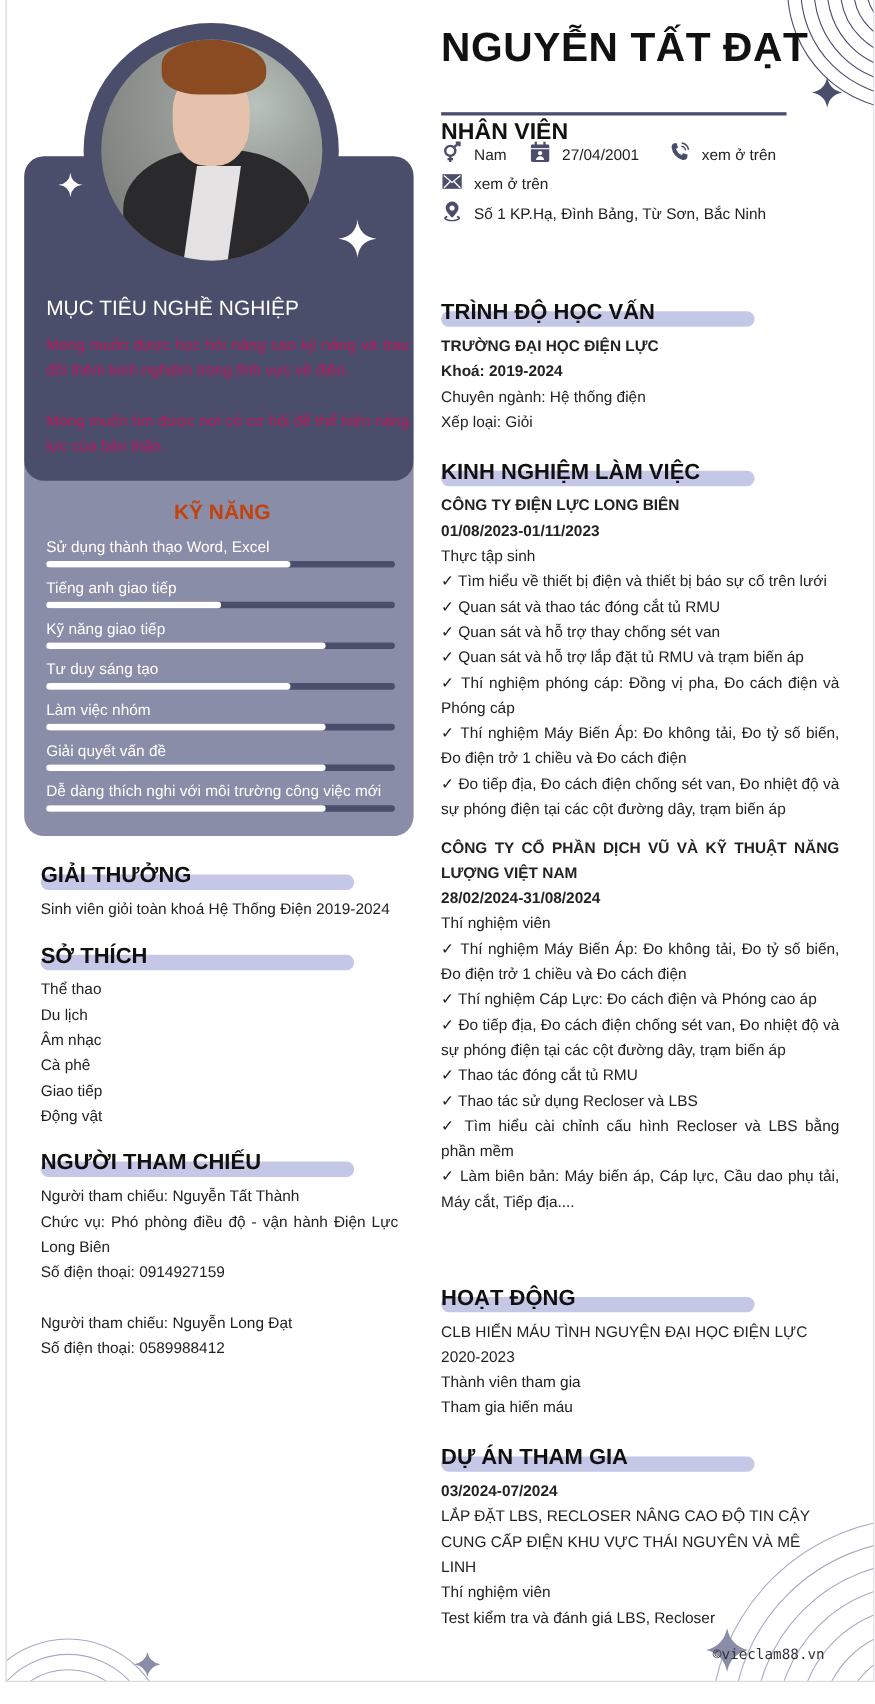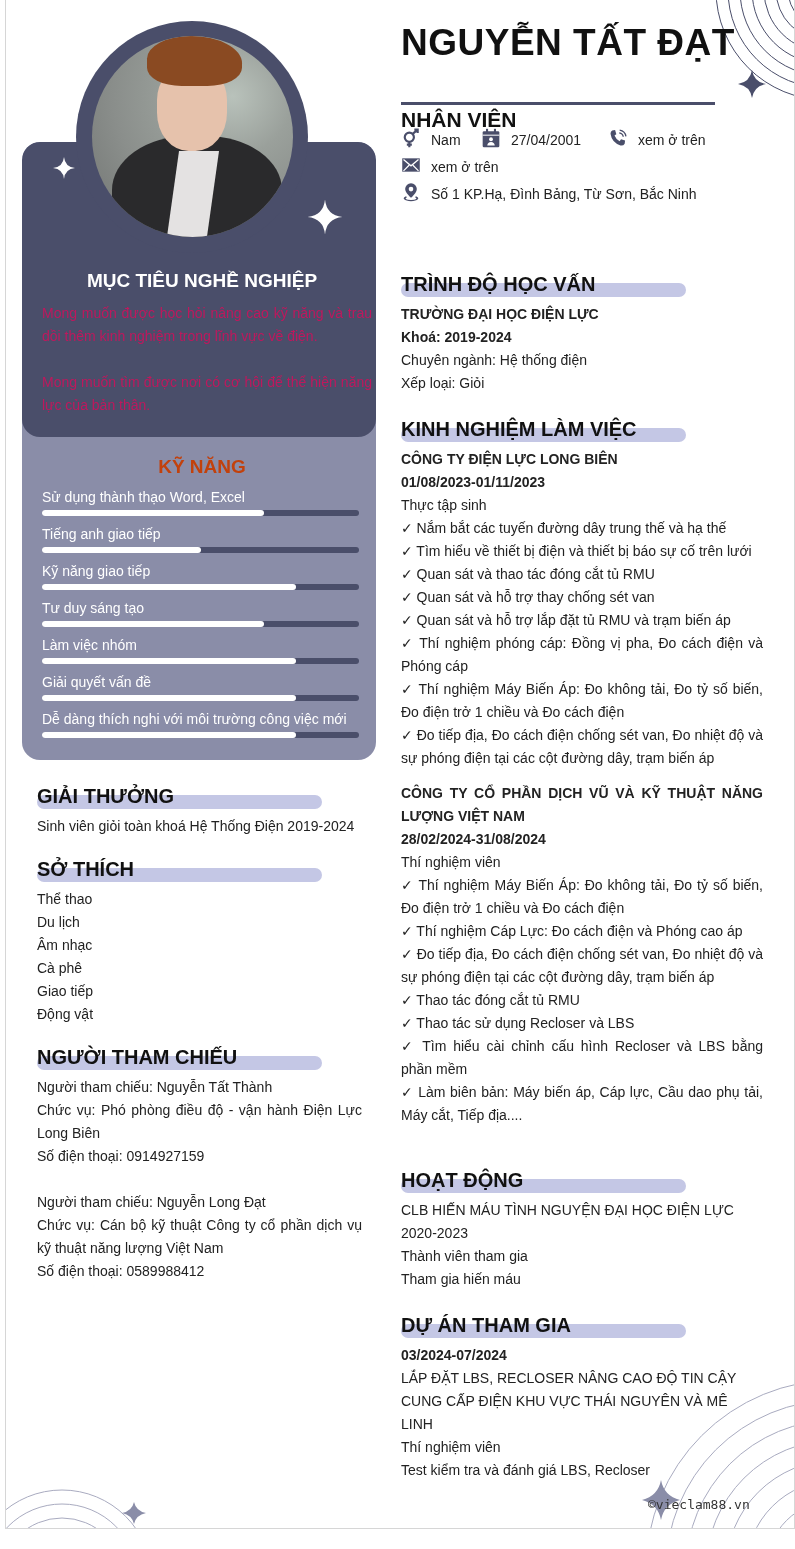--- a/index.html
+++ b/index.html
@@ -16,21 +16,21 @@
   .avatar-ring { position: absolute; left: 70px; top: 21px; width: 232px; height: 232px; border-radius: 50%; background: #4a4e6a; }
   .avatar { position: absolute; left: 86px; top: 36px; width: 201px; height: 201px; border-radius: 50%; overflow: hidden;
     background: radial-gradient(circle at 70% 30%, #b9c2bb 0%, #9aa09b 30%, #8a8e8b 60%, #6f7270 100%); }
   .avatar .hair { position: absolute; left: 55px; top: 0px; width: 95px; height: 50px; border-radius: 50% 60% 40% 40%; background: #8a4a22; }
   .avatar .face { position: absolute; left: 65px; top: 30px; width: 70px; height: 85px; border-radius: 40% 40% 45% 45%; background: #e6c2ac; }
   .avatar .body { position: absolute; left: 20px; top: 100px; width: 170px; height: 120px; border-radius: 45% 45% 0 0; background: #2a2a2c; }
   .avatar .shirt { position: absolute; left: 80px; top: 115px; width: 40px; height: 100px; background: #e4e2e2; transform: skewX(-8deg); }
 
   .sparkle { position: absolute; color: #fff; }
 
-  .goal-title { position: absolute; left: 36px; top: 270px; width: 320px; text-align: center; font-size: 19px; font-weight: bold; color: #fff; }
+  .goal-title { position: absolute; left: 36px; top: 270px; width: 320px; font-size: 19px; font-weight: normal; color: #fff; }
   .goal-text { position: absolute; left: 36px; top: 302px; width: 330px; font-size: 14px; line-height: 23px; color: #be185d; }
   .goal-text p { margin-bottom: 23px; }
 
   .skills-title { position: absolute; left: 36px; top: 456px; width: 320px; text-align: center; font-size: 19px; font-weight: bold; color: #c2410c; }
   .skills { position: absolute; left: 36px; top: 487px; width: 317px; }
   .skill { height: 37px; position: relative; }
   .skill .label { font-size: 14px; color: #fff; line-height: 20px; display: block; }
   .skill .track { position: absolute; left: 0; top: 23px; width: 317px; height: 6px; border-radius: 3px; background: #4a4e6a; }
   .skill .fill { position: absolute; left: 0; top: 0; height: 6px; border-radius: 3px; background: #ffffff; }
 
@@ -187,21 +187,20 @@
   <div class="sec-head" style="left:31px;top:1044px;width:290px">
     <div class="bar" style="width:285px"></div>
     <div class="txt">NGƯỜI THAM CHIẾU</div>
   </div>
   <div class="block justify" style="left:31px;top:1076px;width:325px">
     <div>Người tham chiếu: Nguyễn Tất Thành</div>
     <div>Chức vụ: Phó phòng điều độ - vận hành Điện Lực Long Biên</div>
     <div>Số điện thoại: 0914927159</div>
     <div style="height:23px"></div>
     <div>Người tham chiếu: Nguyễn Long Đạt</div>
-    <div>Chức vụ: Cán bộ kỹ thuật Công ty cổ phần dịch vụ kỹ thuật năng lượng Việt Nam</div>
     <div>Số điện thoại: 0589988412</div>
   </div>
 
   <div class="name">NGUYỄN TẤT ĐẠT</div>
   <div class="role">NHÂN VIÊN</div>
   <div class="underline"></div>
 
   <div class="contact" style="left:395px;top:128px">
     <svg viewBox="0 0 24 24">
         <g fill="none" stroke="#4a4e6a" stroke-width="2.6">
@@ -261,21 +260,20 @@
   </div>
 
   <div class="sec-head" style="left:395px;top:416px;width:290px">
     <div class="bar" style="width:285px"></div>
     <div class="txt">KINH NGHIỆM LÀM VIỆC</div>
   </div>
   <div class="block justify" style="left:395px;top:448px;width:362px">
     <div class="b">CÔNG TY ĐIỆN LỰC LONG BIÊN</div>
     <div class="b">01/08/2023-01/11/2023</div>
     <div>Thực tập sinh</div>
-    <div>✓ Nắm bắt các tuyến đường dây trung thế và hạ thế</div>
     <div>✓ Tìm hiểu về thiết bị điện và thiết bị báo sự cố trên lưới</div>
     <div>✓ Quan sát và thao tác đóng cắt tủ RMU</div>
     <div>✓ Quan sát và hỗ trợ thay chống sét van</div>
     <div>✓ Quan sát và hỗ trợ lắp đặt tủ RMU và trạm biến áp</div>
     <div>✓ Thí nghiệm phóng cáp: Đồng vị pha, Đo cách điện và Phóng cáp</div>
     <div>✓ Thí nghiệm Máy Biến Áp: Đo không tải, Đo tỷ số biến, Đo điện trở 1 chiều và Đo cách điện</div>
     <div>✓ Đo tiếp địa, Đo cách điện chống sét van, Đo nhiệt độ và sự phóng điện tại các cột đường dây, trạm biến áp</div>
     <div style="height:12px"></div>
     <div class="b">CÔNG TY CỔ PHẦN DỊCH VŨ VÀ KỸ THUẬT NĂNG LƯỢNG VIỆT NAM</div>
     <div class="b">28/02/2024-31/08/2024</div>

